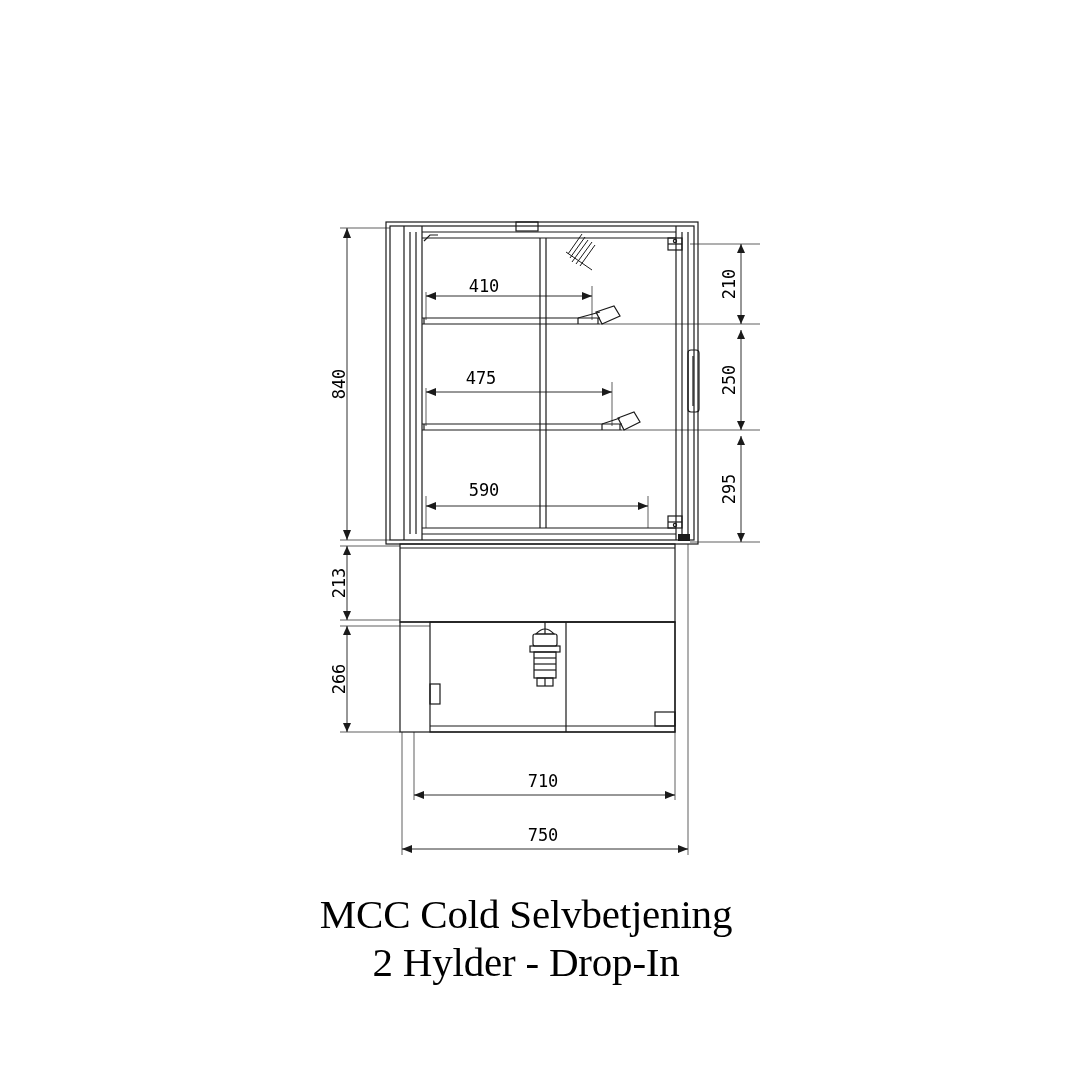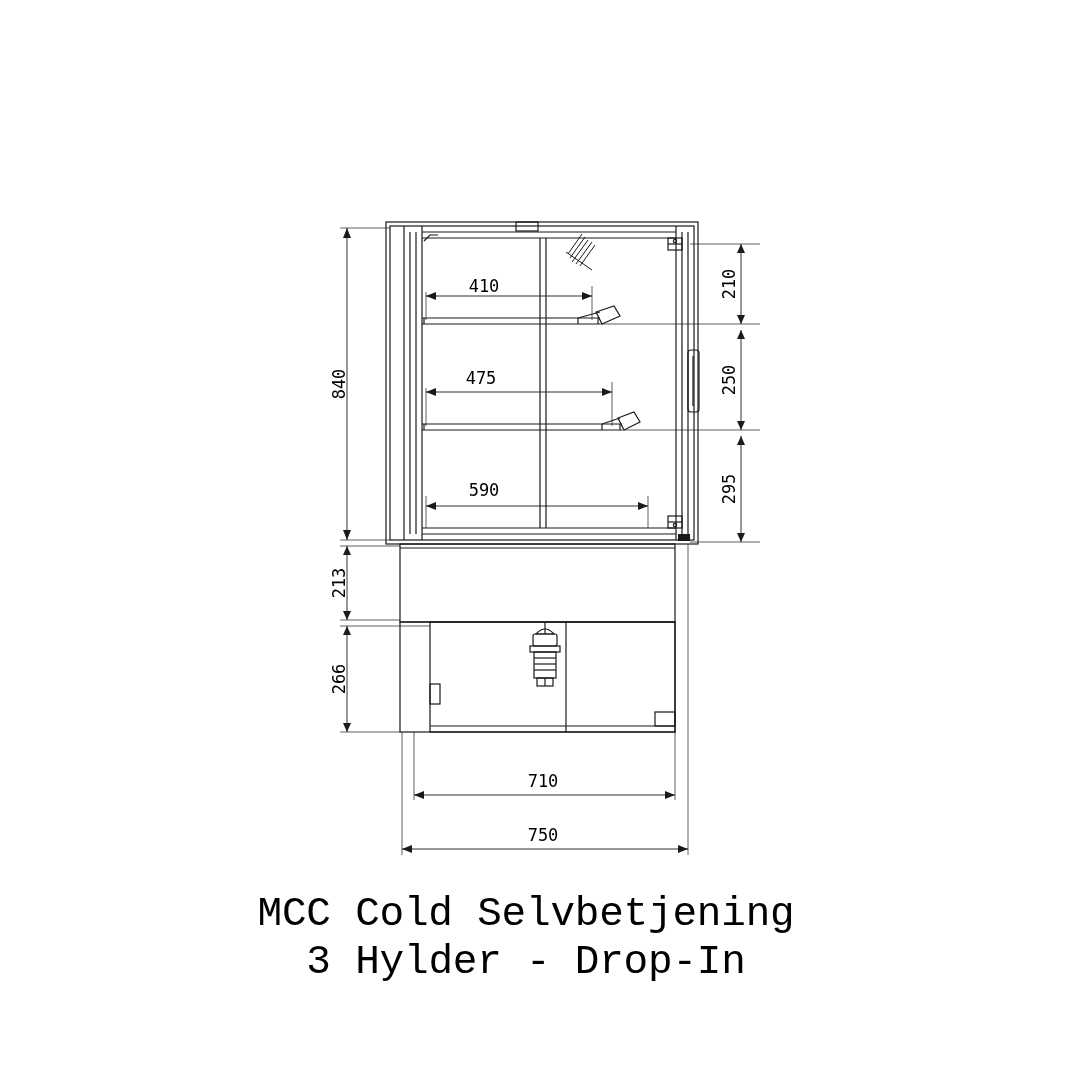--- a/index.html
+++ b/index.html
@@ -29,21 +29,21 @@
     height: 1080px;
     display: block;
   }
   .caption {
     position: absolute;
     left: 0;
     top: 890px;
     width: 1052px;
     text-align: center;
     color: #000000;
-    font-family: Liberation Mono, monospace;
+    font-family: Liberation Serif, serif;
     font-weight: 400;
     line-height: 1.18;
   }
   .caption .line {
     display: block;
     font-size: 41px;
     letter-spacing: -0.2px;
   }
   .dimtext {
     font-family: "DejaVu Sans Mono", monospace;
@@ -266,16 +266,16 @@
         <text class="dimtext" x="543" y="787" text-anchor="middle">710</text>
 
         <text class="dimtext" x="543" y="841" text-anchor="middle">750</text>
       </g>
 
     </g>
   </svg>
 
   <div class="caption">
     <span class="line">MCC Cold Selvbetjening</span>
-    <span class="line">3 Hylder - Drop-In</span>
+    <span class="line">2 Hylder - Drop-In</span>
   </div>
 
 </div>
 
 </body></html>

